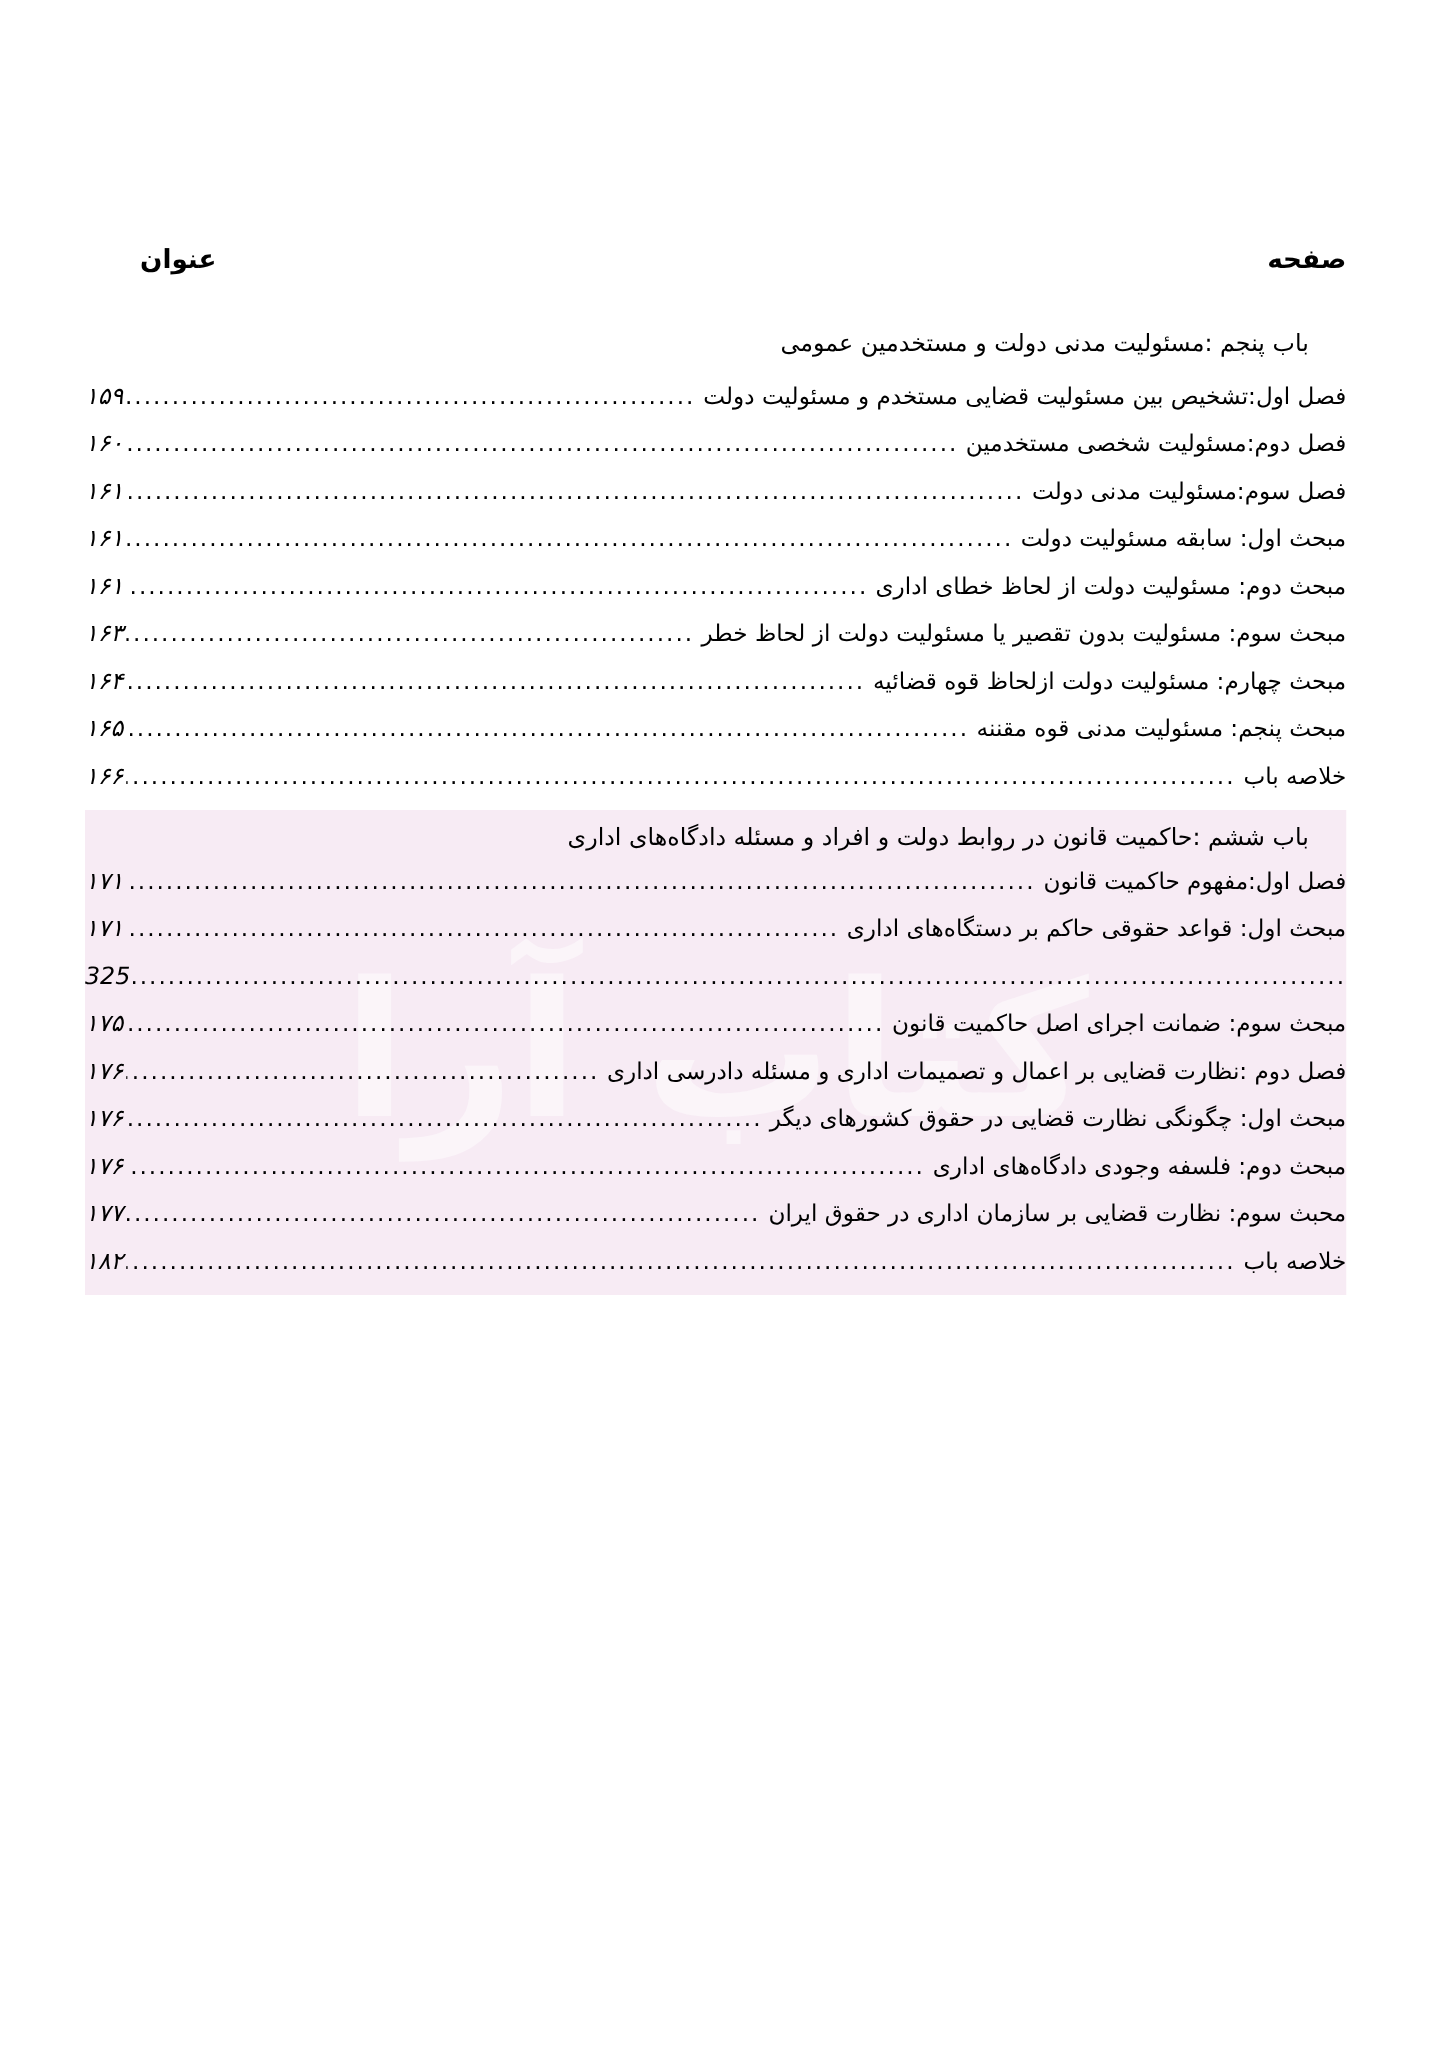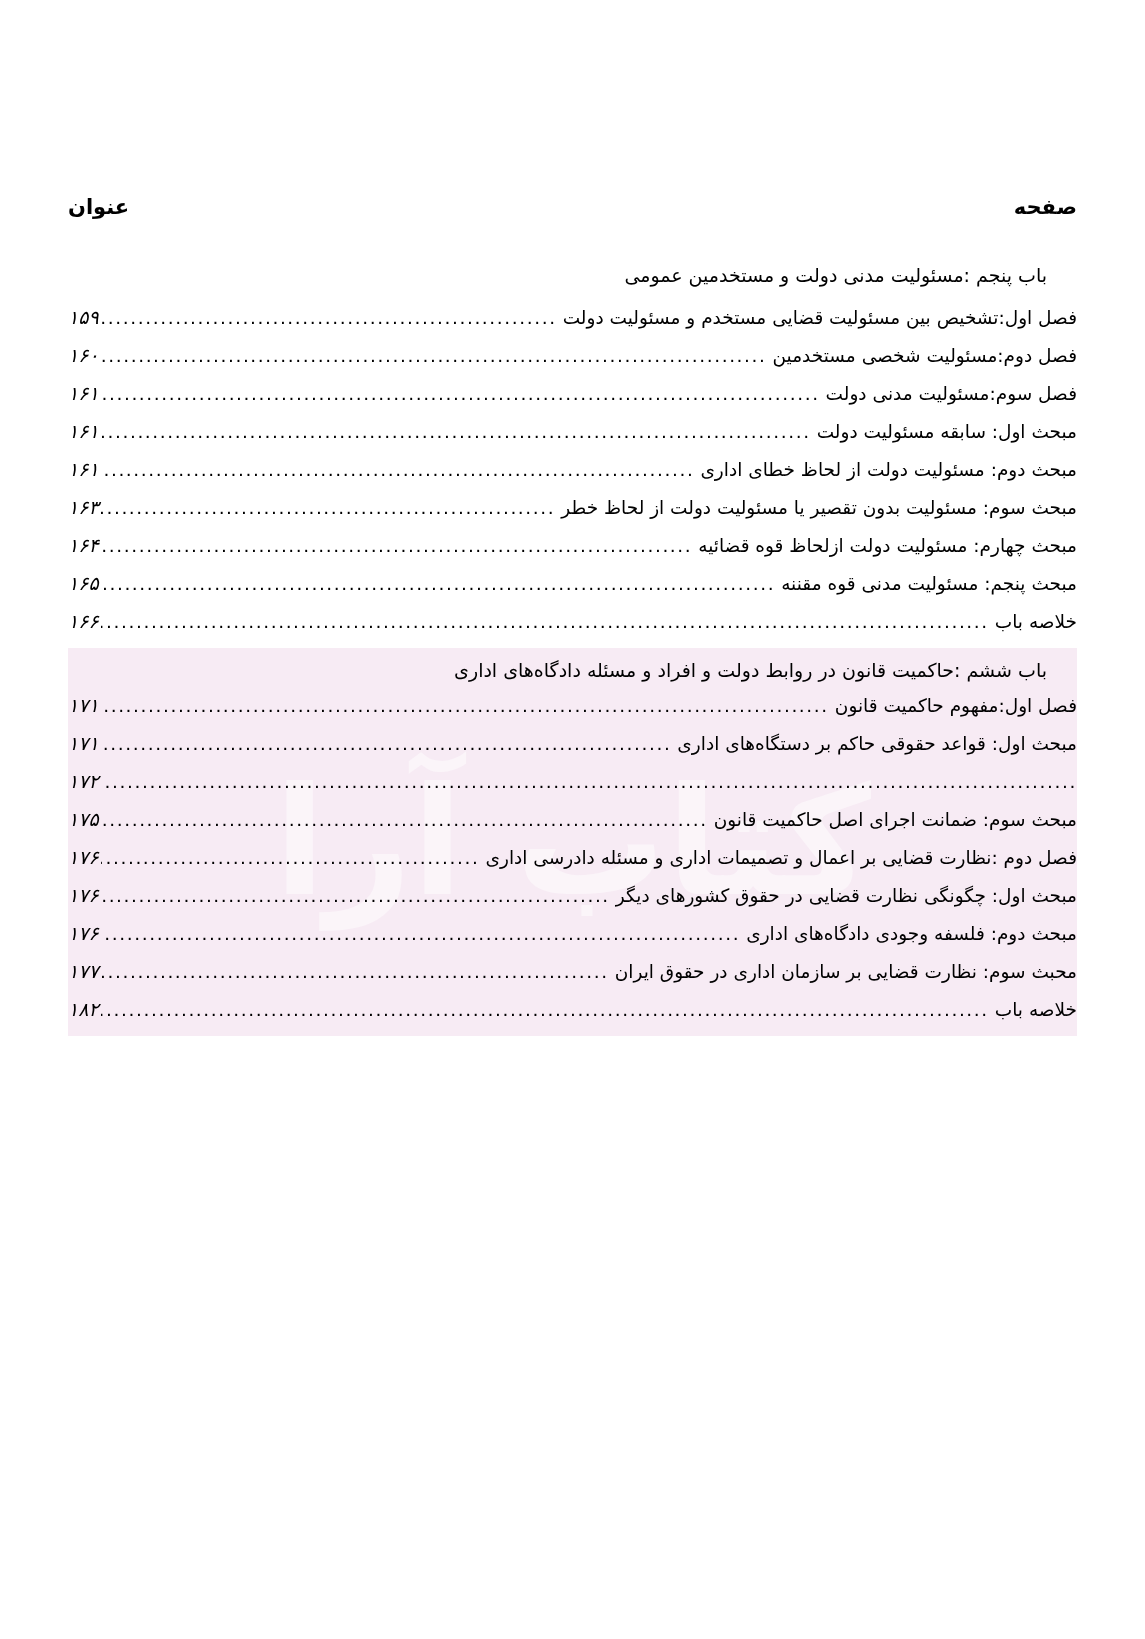--- a/index.html
+++ b/index.html
@@ -29,21 +29,21 @@
     right: 68px;
     height: 34px;
     display: flex;
     flex-direction: row-reverse;
     justify-content: space-between;
     align-items: center;
     font-weight: bold;
     font-size: 21px;
     letter-spacing: 0;
   }
-  .toc-header .hdr-title { direction: rtl; }
+  .toc-header .hdr-title { direction: rtl; margin-left: 44px; }
   .toc-header .hdr-page  { direction: rtl; }
 
   
   .toc-body {
     position: absolute;
     top: 255px;
     left: 68px;
     right: 68px;
     direction: rtl;
   }
@@ -206,21 +206,21 @@
           <span class="leader"></span>
           <span class="pageno">۱۷۱</span>
         </div>
         <div class="toc-row indent">
           <span class="label">مبحث اول: قواعد حقوقی حاکم بر دستگاه‌های اداری</span>
           <span class="leader"></span>
           <span class="pageno">۱۷۱</span>
         </div>
         <div class="toc-row indent">
           <span class="leader"></span>
-          <span class="pageno">۱۷۲</span>
+          <span class="pageno">325</span>
         </div>
         <div class="toc-row indent">
           <span class="label">مبحث سوم: ضمانت اجرای اصل حاکمیت قانون</span>
           <span class="leader"></span>
           <span class="pageno">۱۷۵</span>
         </div>
         <div class="toc-row">
           <span class="label">فصل دوم :نظارت قضایی بر اعمال و تصمیمات اداری و مسئله دادرسی اداری</span>
           <span class="leader"></span>
           <span class="pageno">۱۷۶</span>

